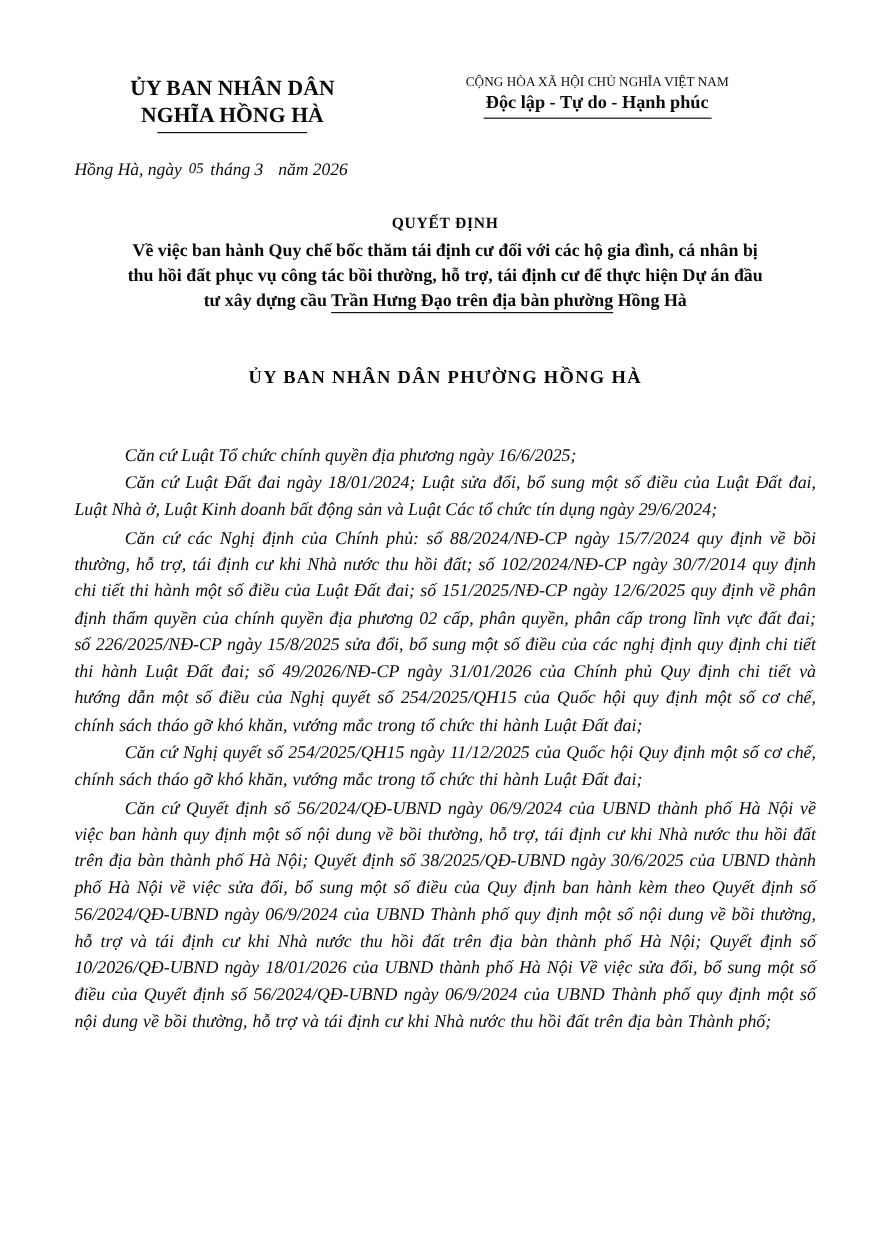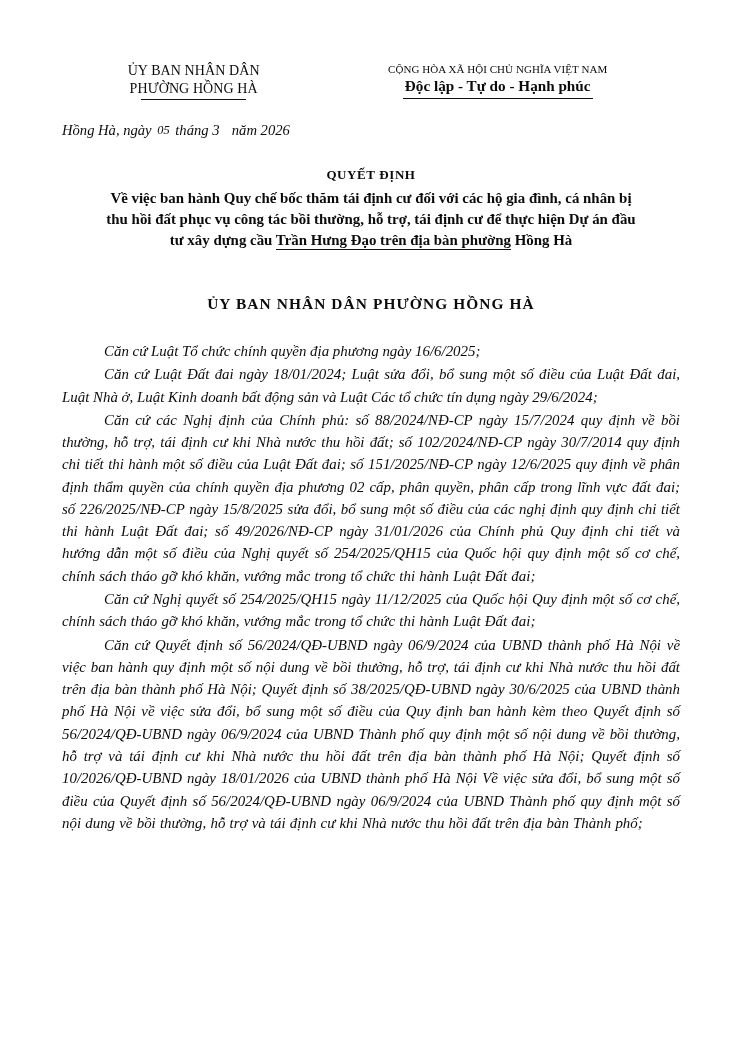--- a/index.html
+++ b/index.html
@@ -36,22 +36,22 @@
     text-align: center;
     padding-left: 10px;
     box-sizing: border-box;
   }
   .hdr-right {
     width: 59%;
     text-align: center;
     box-sizing: border-box;
   }
   .org-line {
-    font-weight: normal;
-    font-size: 14px;
+    font-weight: bold;
+    font-size: 18px;
     line-height: 1.30;
     letter-spacing: 0.1px;
     white-space: nowrap;
   }
   .org-line-2 {
     display: inline-block;
     position: relative;
   }
   .org-line-2::after {
     content: "";
@@ -139,21 +139,21 @@
   .issuer {
     text-align: center;
     font-weight: bold;
     font-size: 15.4px;
     letter-spacing: 1.1px;
     margin-top: 44px;
   }
 
   
   .body-block {
-    margin-top: 27px;
+    margin-top: 45px;
   }
   p.para {
     margin: 0 0 0 0;
     font-style: italic;
     font-size: 14.9px;
     line-height: 1.495;
     text-align: justify;
     text-indent: 42px;
     text-justify: inter-word;
   }
@@ -161,21 +161,21 @@
   p.para.loose { word-spacing: 0.5px; }
 </style>
 </head>
 <body>
 
 <div class="page">
 
   <div class="header-row">
     <div class="hdr-left">
       <div class="org-line">ỦY BAN NHÂN DÂN</div>
-      <div class="org-line"><span class="org-line-2">PHƯỜNG HỒNG HÀ</span></div>
+      <div class="org-line"><span class="org-line-2">NGHĨA HỒNG HÀ</span></div>
     </div>
     <div class="hdr-right">
       <div class="nation-line">CỘNG HÒA XÃ HỘI CHỦ NGHĨA VIỆT NAM</div>
       <div><span class="motto-line">Độc lập - Tự do - Hạnh phúc</span></div>
     </div>
   </div>
 
   <div class="meta-row">
     <div class="meta-right">
       <span>Hồng Hà, ngày</span>

